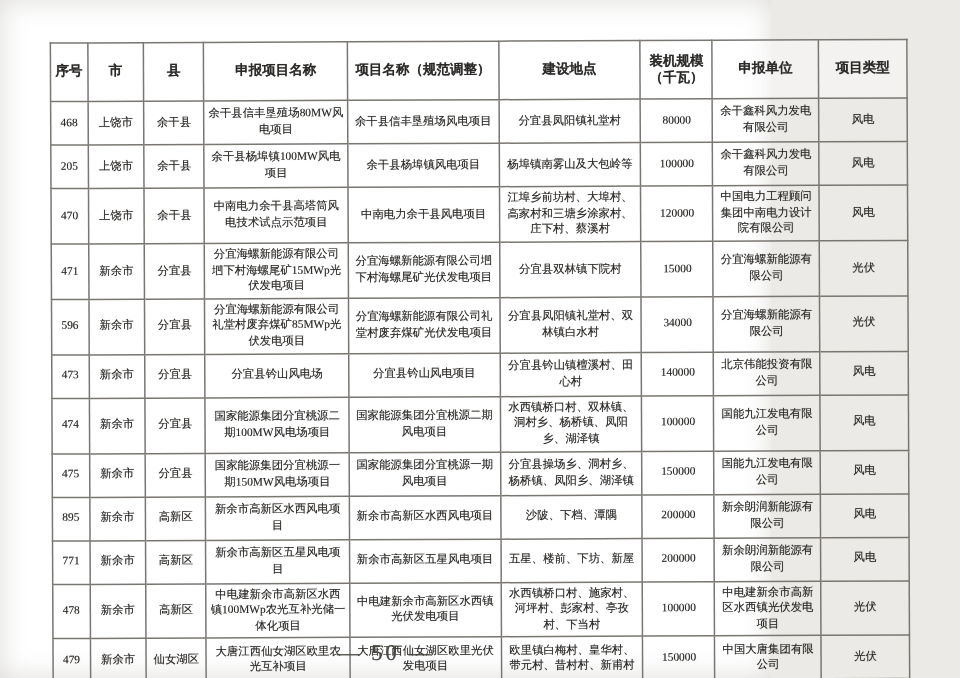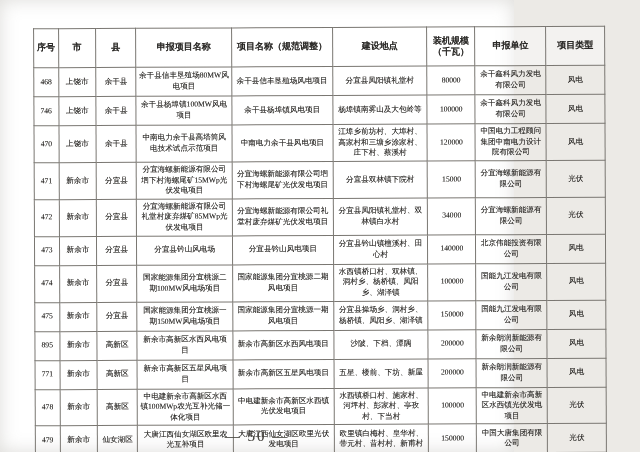--- a/index.html
+++ b/index.html
@@ -104,21 +104,21 @@
             <td>上饶市</td>
             <td>余干县</td>
             <td>余干县信丰垦殖场80MW风电项目</td>
             <td>余干县信丰垦殖场风电项目</td>
             <td>分宜县凤阳镇礼堂村</td>
             <td>80000</td>
             <td>余干鑫科风力发电有限公司</td>
             <td>风电</td>
           </tr>
           <tr>
-            <td>746</td>
+            <td>205</td>
             <td>上饶市</td>
             <td>余干县</td>
             <td>余干县杨埠镇100MW风电项目</td>
             <td>余干县杨埠镇风电项目</td>
             <td>杨埠镇南雾山及大包岭等</td>
             <td>100000</td>
             <td>余干鑫科风力发电有限公司</td>
             <td>风电</td>
           </tr>
           <tr>
@@ -137,21 +137,21 @@
             <td>新余市</td>
             <td>分宜县</td>
             <td>分宜海螺新能源有限公司垇下村海螺尾矿15MWp光伏发电项目</td>
             <td>分宜海螺新能源有限公司垇下村海螺尾矿光伏发电项目</td>
             <td>分宜县双林镇下院村</td>
             <td>15000</td>
             <td>分宜海螺新能源有限公司</td>
             <td>光伏</td>
           </tr>
           <tr>
-            <td>472</td>
+            <td>596</td>
             <td>新余市</td>
             <td>分宜县</td>
             <td>分宜海螺新能源有限公司礼堂村废弃煤矿85MWp光伏发电项目</td>
             <td>分宜海螺新能源有限公司礼堂村废弃煤矿光伏发电项目</td>
             <td>分宜县凤阳镇礼堂村、双林镇白水村</td>
             <td>34000</td>
             <td>分宜海螺新能源有限公司</td>
             <td>光伏</td>
           </tr>
           <tr>

